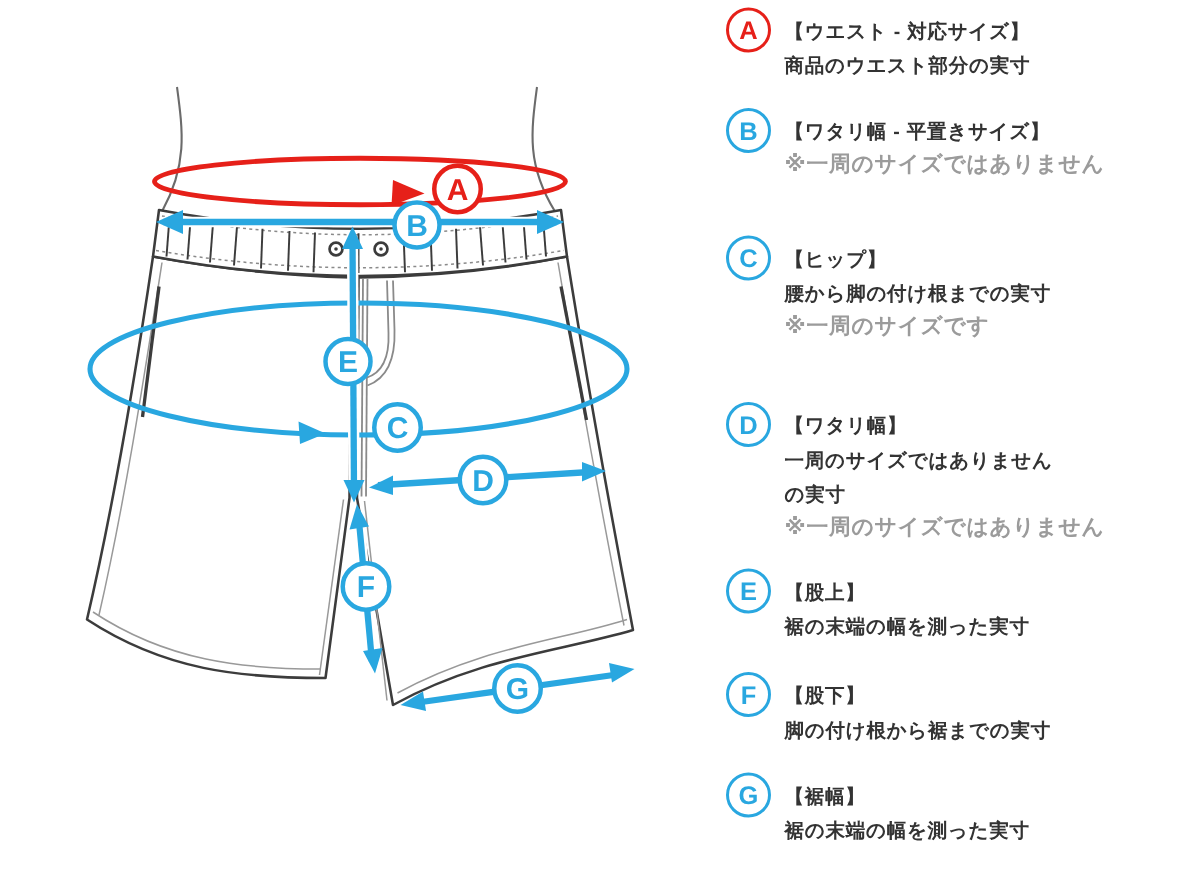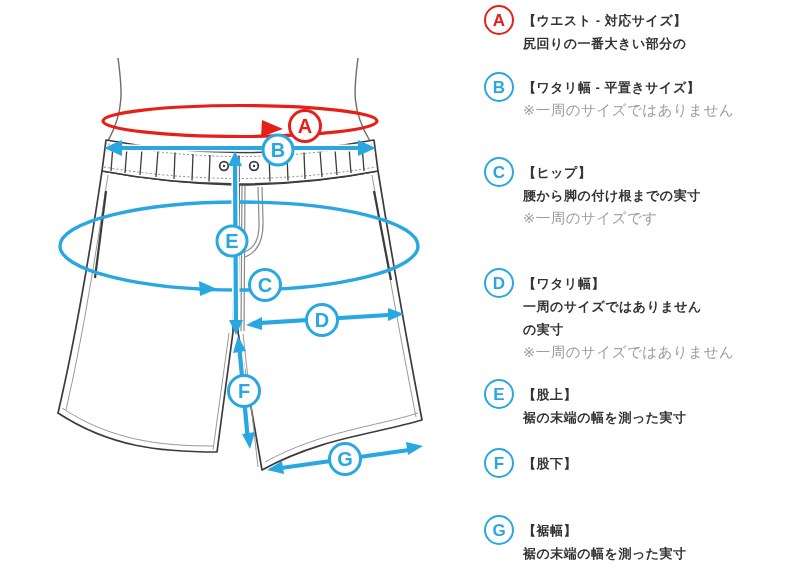--- a/index.html
+++ b/index.html
@@ -16,21 +16,21 @@
     font-weight:700;font-size:17px;line-height:1;background:#fff;
   }
   .badge.blue{border:2.5px solid #29a7e0;color:#29a7e0;}
   .badge.red{border:2.5px solid #e62019;color:#e62019;}
   .legend-text{margin-left:9px;padding-top:4px;}
   .t-title,.t-line{
     font-size:13px;font-weight:700;color:#333333;line-height:23px;
     letter-spacing:0.5px;white-space:nowrap;
   }
   .t-note{
-    font-size:14.5px;font-weight:400;color:#9b9b9b;line-height:21px;
+    font-size:14.5px;font-weight:700;color:#9b9b9b;line-height:21px;
     letter-spacing:0.5px;margin-top:1px;white-space:nowrap;
   }
   .badge-letter{display:block;}
 </style>
 </head>
 <body>
 
 <div class="stage">
 
   <svg class="diagram-svg" width="480" height="581" viewBox="0 0 480 581">
@@ -172,21 +172,21 @@
       </g>
     </g>
   </svg>
 
   <div class="legend-item" style="top:5px">
     <div class="badge red">
       <span class="badge-letter">A</span>
     </div>
     <div class="legend-text">
       <div class="t-title">【ウエスト - 対応サイズ】</div>
-      <div class="t-line">尻回りの一番大きい部分の</div>
+      <div class="t-line">商品のウエスト部分の実寸</div>
     </div>
   </div>
 
   <div class="legend-item" style="top:72px">
     <div class="badge blue">
       <span class="badge-letter">B</span>
     </div>
     <div class="legend-text">
       <div class="t-title">【ワタリ幅 - 平置きサイズ】</div>
       <div class="t-note">※一周のサイズではありません</div>
@@ -225,20 +225,21 @@
       <div class="t-line">裾の末端の幅を測った実寸</div>
     </div>
   </div>
 
   <div class="legend-item" style="top:448px">
     <div class="badge blue">
       <span class="badge-letter">F</span>
     </div>
     <div class="legend-text">
       <div class="t-title">【股下】</div>
+      <div class="t-line">脚の付け根から裾までの実寸</div>
     </div>
   </div>
 
   <div class="legend-item" style="top:515px">
     <div class="badge blue">
       <span class="badge-letter">G</span>
     </div>
     <div class="legend-text">
       <div class="t-title">【裾幅】</div>
       <div class="t-line">裾の末端の幅を測った実寸</div>

